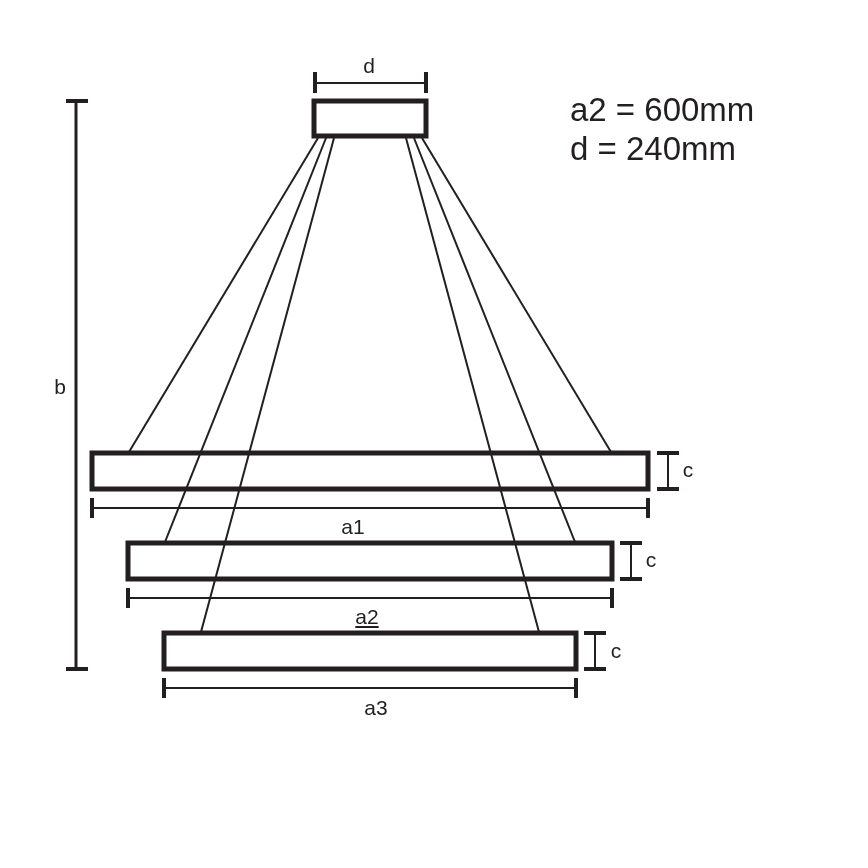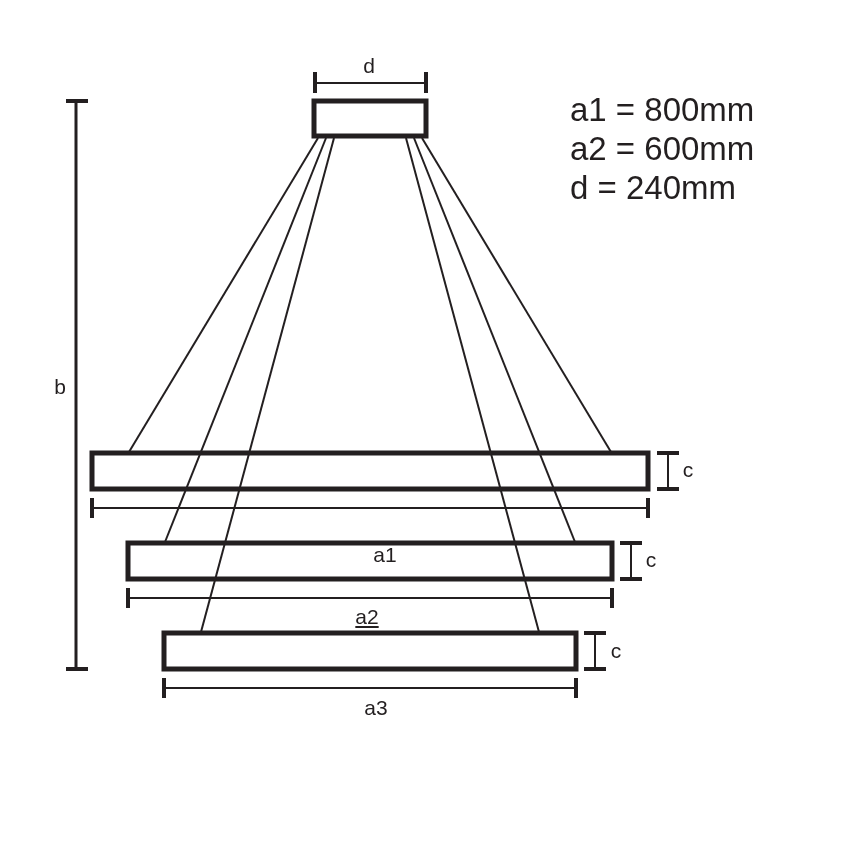--- a/index.html
+++ b/index.html
@@ -72,24 +72,23 @@
     <g>
       <line x1="584" y1="633" x2="606" y2="633" stroke-width="4"></line>
       <line x1="595" y1="633" x2="595" y2="669" stroke-width="2"></line>
       <line x1="584" y1="669" x2="606" y2="669" stroke-width="4"></line>
     </g>
   </g>
 </svg>
 
 <span class="lbl" style="left:369px; top:66px;">d</span>
 <span class="lbl" style="left:60px; top:387px;">b</span>
-<span class="lbl" style="left:385px; top:527px;margin-top:28px;">a1</span>
+<span class="lbl" style="left:353px; top:527px;">a1</span>
 <span class="lbl" style="left:367px; top:617px;text-decoration:underline;">a2</span>
 <span class="lbl" style="left:376px; top:708px;">a3</span>
 <span class="lbl" style="left:688px; top:470px;">c</span>
 <span class="lbl" style="left:651px; top:560px;">c</span>
 <span class="lbl" style="left:616px; top:651px;">c</span>
 
 <div class="legend">
-  <div>a1 = 800mm</div>
   <div>a2 = 600mm</div>
   <div>d = 240mm</div>
 </div>
 
 </body></html>

